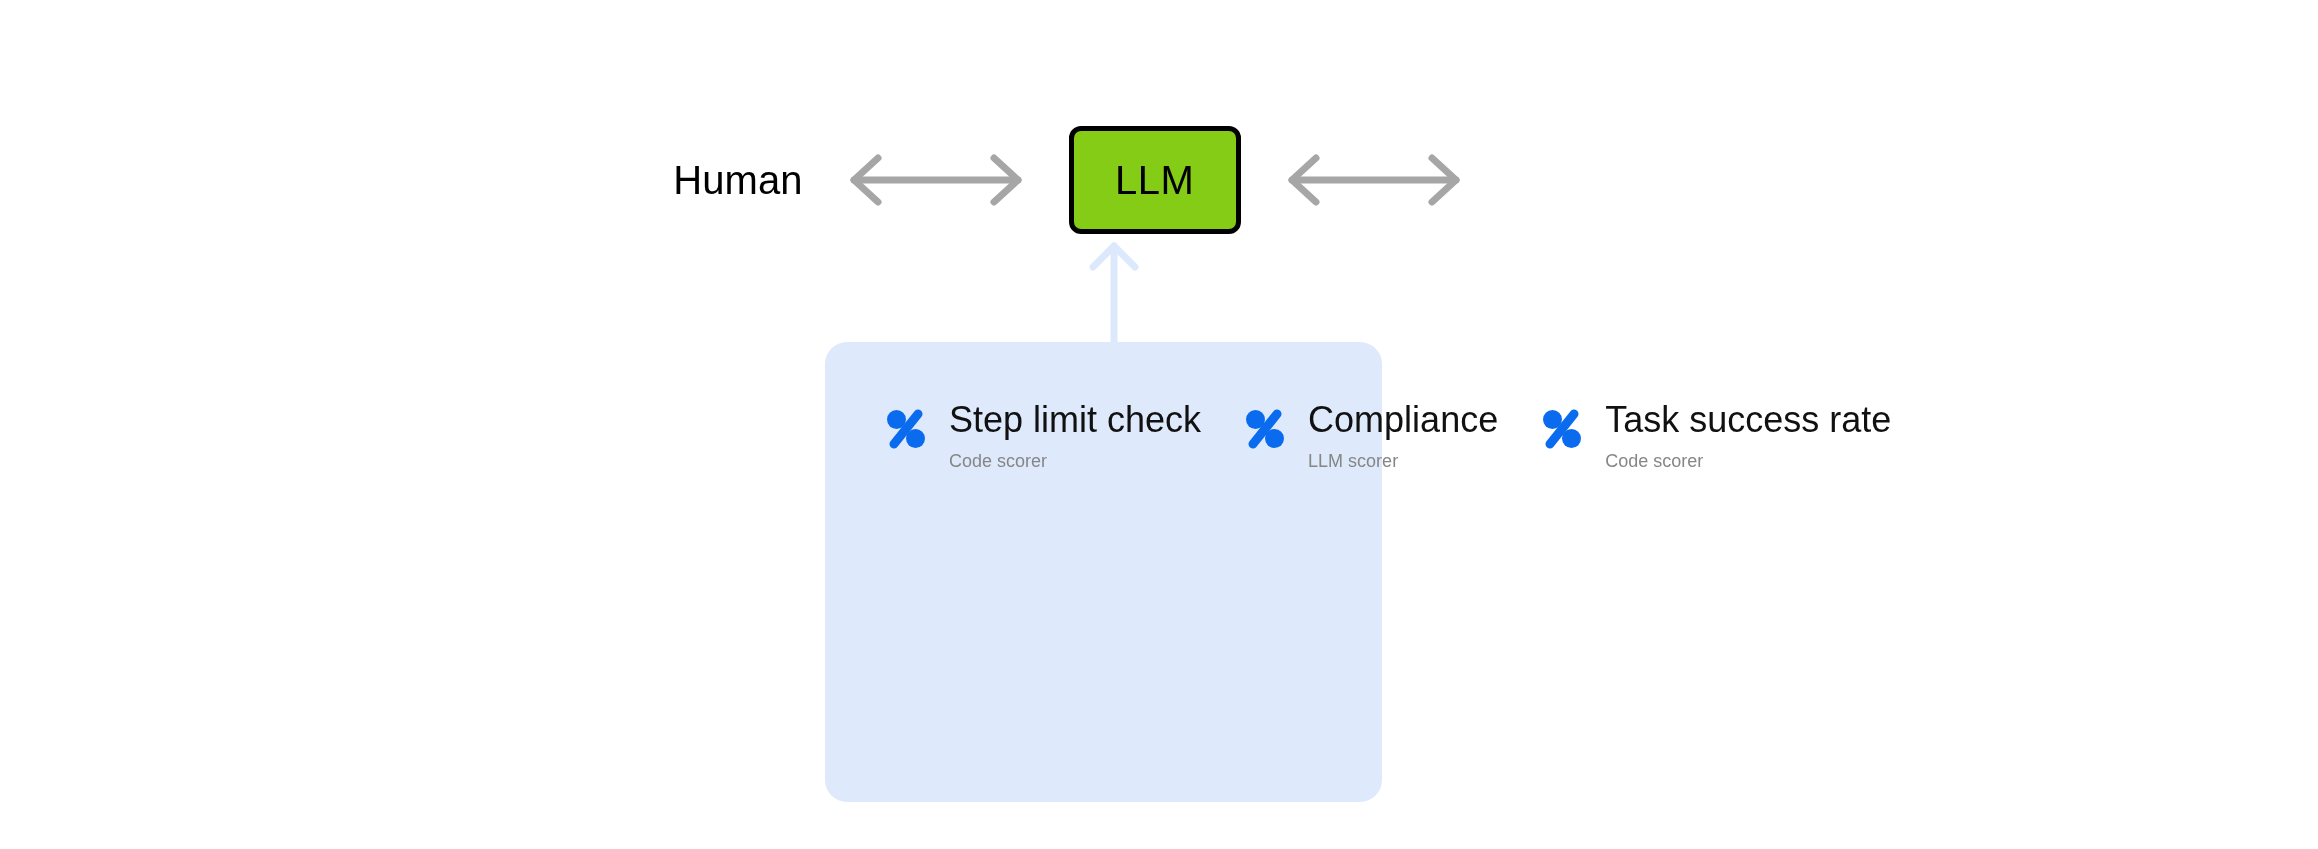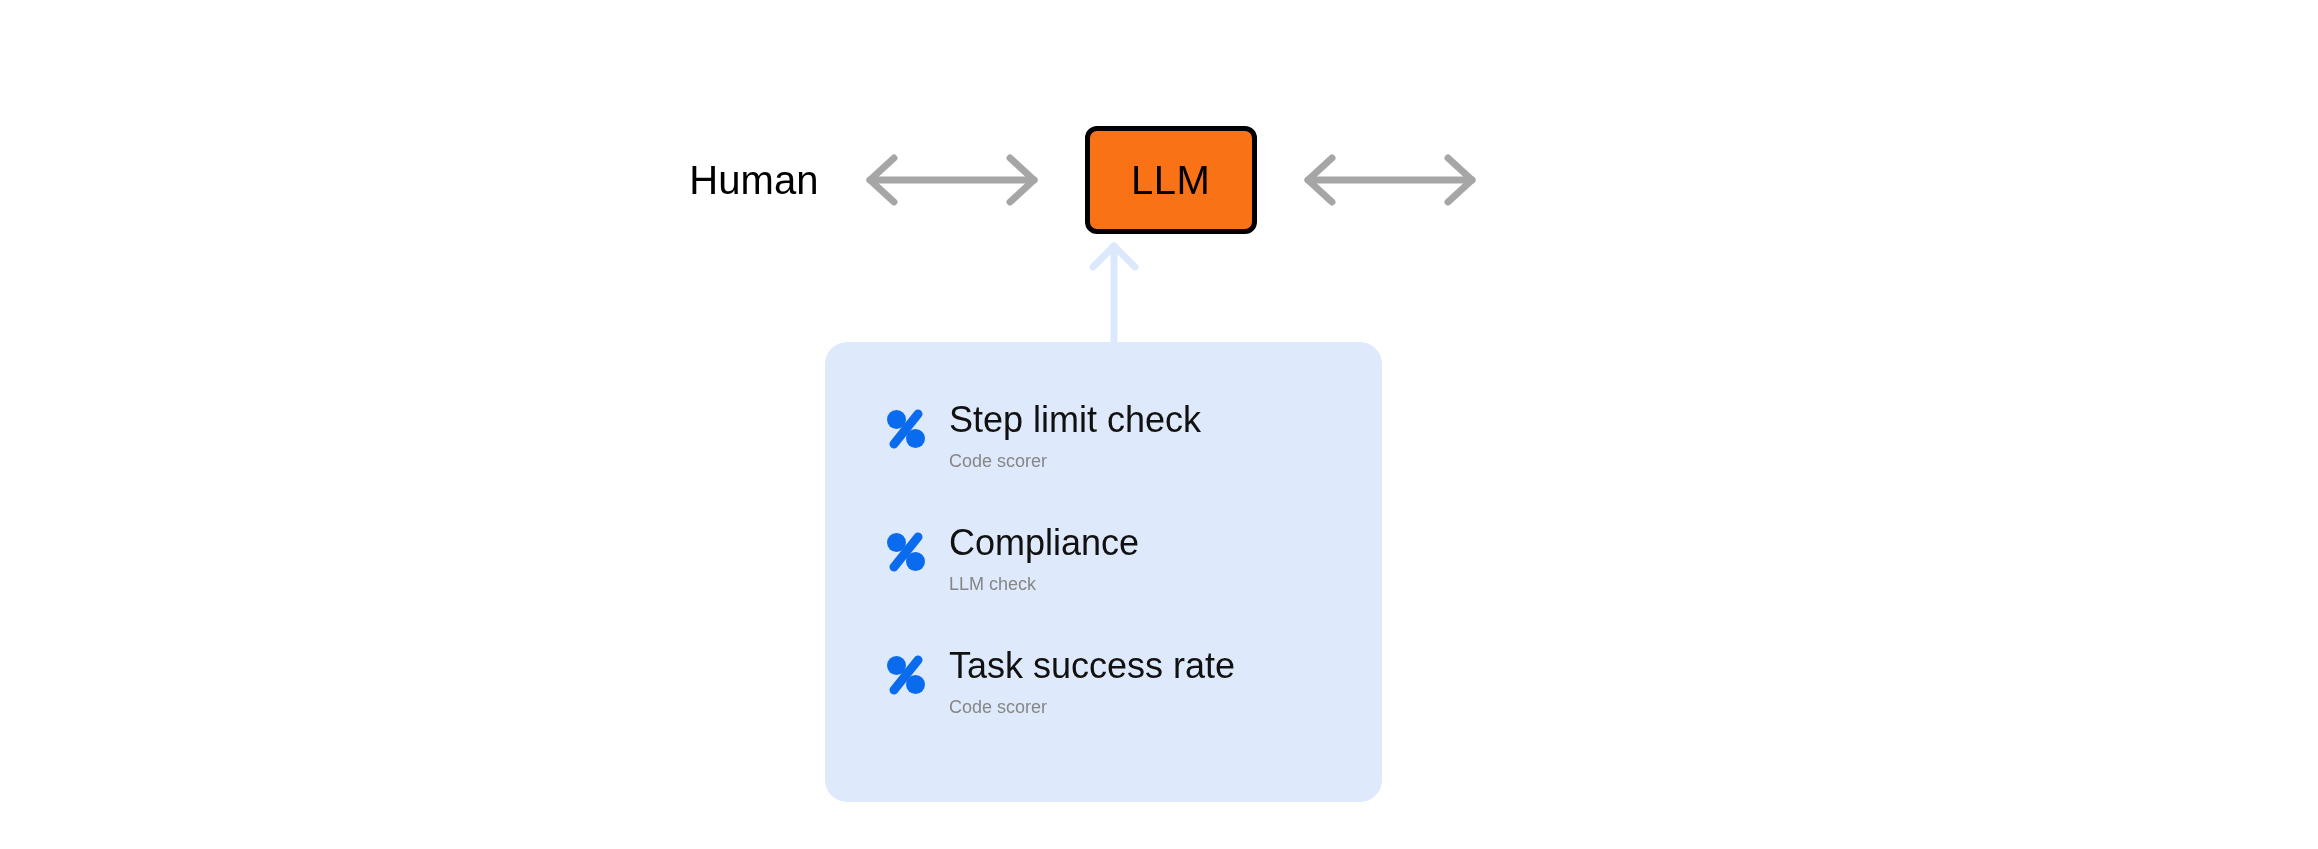--- a/index.html
+++ b/index.html
@@ -19,21 +19,21 @@
   .canvas {
     position: relative;
     width: 2318px;
     height: 849px;
     background: #ffffff;
   }
 
   
   .top-row {
     position: absolute;
-    left: 16px;
+    left: 0;
     top: 120px;
     width: 2180px;
     height: 120px;
     display: flex;
     align-items: center;
     justify-content: center;
   }
 
   .node-label {
     font-size: 40px;
@@ -52,21 +52,21 @@
     margin: 0 28px;
   }
   .arrow-wrap svg { display: block; }
 
   .llm-box {
     box-sizing: border-box;
     width: 172px;
     height: 108px;
     border: 5px solid #000000;
     border-radius: 12px;
-    background: #f97316;
+    background: #84cc16;
     display: flex;
     align-items: center;
     justify-content: center;
   }
   .llm-box-label {
     font-size: 40px;
     line-height: 1;
     color: #000000;
     letter-spacing: 0.5px;
   }
@@ -86,21 +86,21 @@
     position: absolute;
     left: 825px;
     top: 342px;
     width: 557px;
     height: 460px;
     background: #DEEAFB;
     border-radius: 22px;
     box-sizing: border-box;
     padding: 56px 40px 44px 60px;
     display: flex;
-    flex-direction: column;
+    flex-direction: row;
     justify-content: flex-start;
     gap: 43px;
   }
 
   .scorer-item {
     display: flex;
     align-items: flex-start;
     gap: 22px;
   }
 
@@ -195,21 +195,21 @@
     <div class="scorer-item">
       <span class="scorer-icon">
         <svg width="42" height="42" viewBox="0 0 42 42" fill="none" xmlns="http://www.w3.org/2000/svg">
           <circle cx="11.5" cy="11.5" r="9.5" fill="#0B6BEF"></circle>
           <circle cx="30.5" cy="30.5" r="9.5" fill="#0B6BEF"></circle>
           <path d="M33 6 L9 36" stroke="#0B6BEF" stroke-width="9" stroke-linecap="round"></path>
         </svg>
       </span>
       <span class="scorer-text">
         <span class="scorer-title">Compliance</span>
-        <span class="scorer-subtitle">LLM check</span>
+        <span class="scorer-subtitle">LLM scorer</span>
       </span>
     </div>
 
     <div class="scorer-item">
       <span class="scorer-icon">
         <svg width="42" height="42" viewBox="0 0 42 42" fill="none" xmlns="http://www.w3.org/2000/svg">
           <circle cx="11.5" cy="11.5" r="9.5" fill="#0B6BEF"></circle>
           <circle cx="30.5" cy="30.5" r="9.5" fill="#0B6BEF"></circle>
           <path d="M33 6 L9 36" stroke="#0B6BEF" stroke-width="9" stroke-linecap="round"></path>
         </svg>

